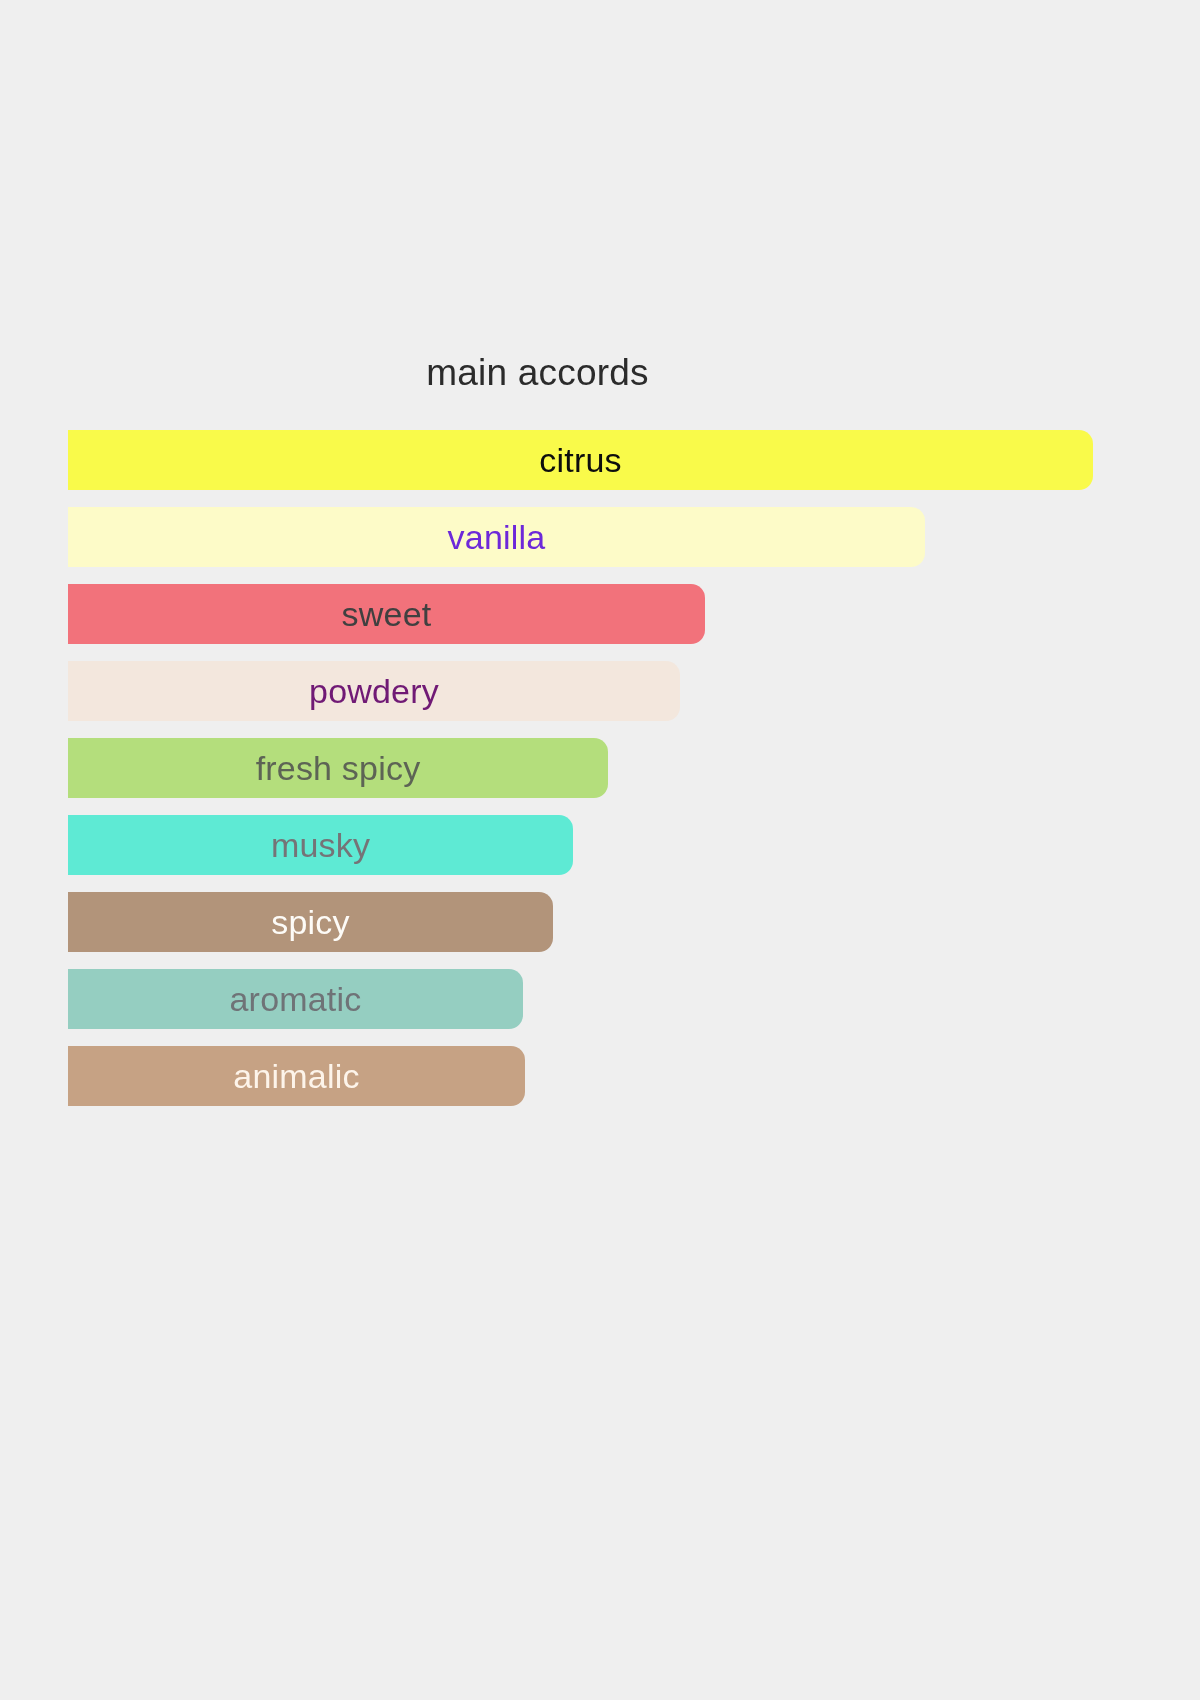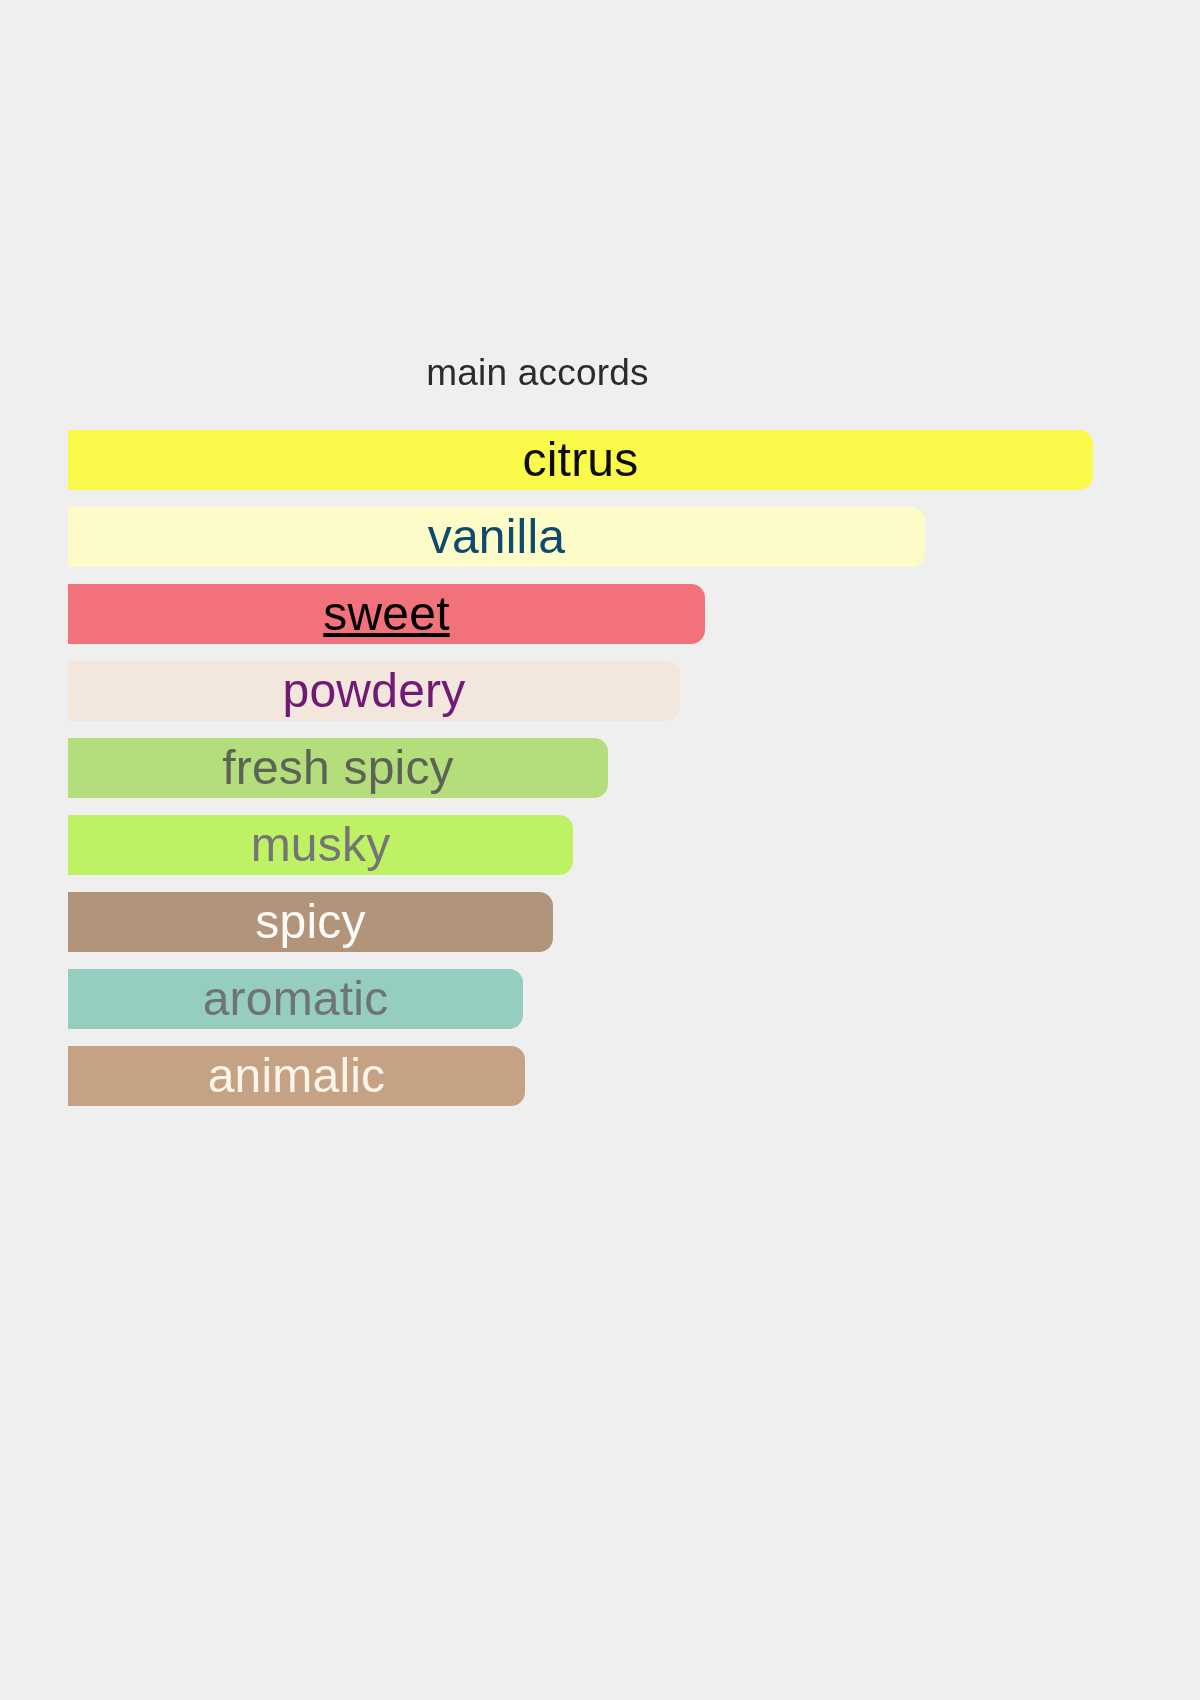--- a/index.html
+++ b/index.html
@@ -58,21 +58,21 @@
     border-bottom-right-radius: 14px;
     border-top-left-radius: 0px;
     border-bottom-left-radius: 0px;
     display: flex;
     align-items: center;
     justify-content: center;
     box-sizing: border-box;
   }
 
   .bar-label {
-    font-size: 48px;
+    font-size: 34px;
     line-height: 40px;
     white-space: nowrap;
     font-weight: 400;
     letter-spacing: 0.2px;
   }
 </style>
 </head>
 <body>
 
 <div id="chart-root">
@@ -80,40 +80,40 @@
   <div id="chart-title">main accords</div>
 
   <div id="bars-area">
       <div class="bar-row">
         <div class="bar-fill" style="width: 1025px; background: rgb(249, 250, 74);">
           <span class="bar-label" style="color: rgb(13, 13, 13);">citrus</span>
         </div>
       </div>
       <div class="bar-row">
         <div class="bar-fill" style="width: 857px; background: rgb(253, 251, 200);">
-          <span class="bar-label" style="color: #0c4a6e;">vanilla</span>
+          <span class="bar-label" style="color: #6d28d9;">vanilla</span>
         </div>
       </div>
       <div class="bar-row">
         <div class="bar-fill" style="width: 637px; background: rgb(242, 114, 123);">
-          <span class="bar-label" style="color: #000000; text-decoration: underline;">sweet</span>
+          <span class="bar-label" style="color: #404040;">sweet</span>
         </div>
       </div>
       <div class="bar-row">
         <div class="bar-fill" style="width: 612px; background: rgb(243, 231, 221);">
           <span class="bar-label" style="color: #701a75;">powdery</span>
         </div>
       </div>
       <div class="bar-row">
         <div class="bar-fill" style="width: 540px; background: rgb(180, 222, 124);">
           <span class="bar-label" style="color: rgb(93, 100, 85);">fresh spicy</span>
         </div>
       </div>
       <div class="bar-row">
-        <div class="bar-fill" style="width: 505px; background: #bef264; align-items: center;">
+        <div class="bar-fill" style="width: 505px; background: #5eead4; align-items: center;">
           <span class="bar-label" style="color: rgb(117, 116, 119);">musky</span>
         </div>
       </div>
       <div class="bar-row">
         <div class="bar-fill" style="width: 485px; background: rgb(178, 148, 122);">
           <span class="bar-label" style="color: rgb(253, 251, 247);">spicy</span>
         </div>
       </div>
       <div class="bar-row">
         <div class="bar-fill" style="width: 455px; background: rgb(149, 206, 193);">

